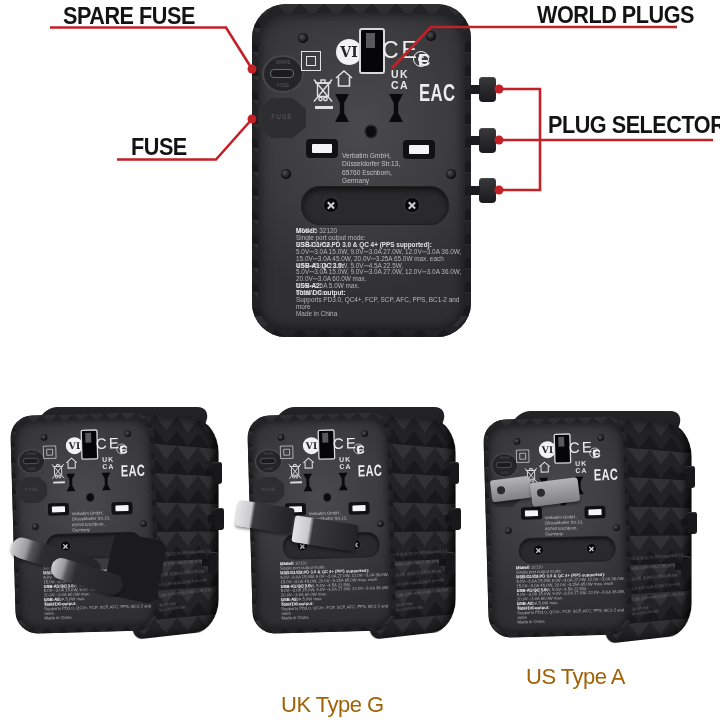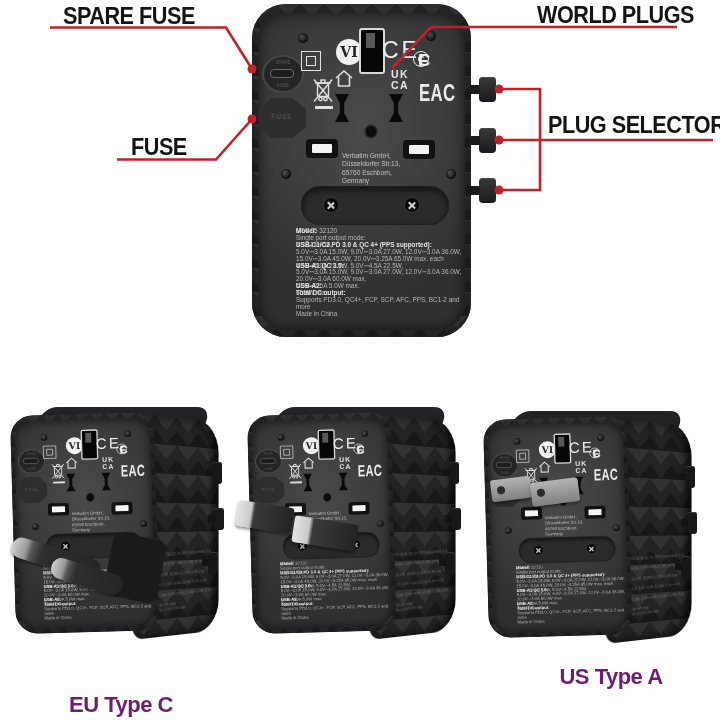--- a/index.html
+++ b/index.html
@@ -7,22 +7,22 @@
          font-family:"Liberation Sans",sans-serif;}
 
   
   .callout{position:absolute;font-weight:bold;font-size:23px;color:#131313;
            letter-spacing:-0.5px;transform:scaleX(.94);transform-origin:left top;white-space:nowrap;}
   #callout-spare-fuse{left:63px;top:3px;}
   #callout-fuse{left:131px;top:134px;}
   #callout-world-plugs{left:537px;top:2px;}
   #callout-plug-selectors{left:548px;top:112px;}
   #callout-svg{position:absolute;left:0;top:0;z-index:6;pointer-events:none;}
-  .bottom-label{position:absolute;font-weight:bold;font-size:22px;color:#701a75;
-                text-align:center;width:170px;letter-spacing:-0.5px;line-height:28px;}
+  .bottom-label{position:absolute;font-weight:normal;font-size:22px;color:#a16207;
+                text-align:left;width:170px;letter-spacing:-0.5px;line-height:28px;}
   #label-eu{left:36px;top:691px;}
   #label-uk{left:281px;top:691px;}
   #label-us{left:526px;top:663px;}
 
   
   .abody{position:relative;width:219px;height:333px;border-radius:34px;
          background:linear-gradient(180deg,#2c2c2e,#202022);}
   .crown{position:absolute;inset:0;border-radius:34px;
          background-color:#232325;
          background-image:
@@ -615,20 +615,20 @@
       <circle cx="499" cy="140" r="4.5"></circle>
       <circle cx="499" cy="190" r="4.5"></circle>
     </g>
   </svg>
 
   <div class="callout" id="callout-spare-fuse">SPARE FUSE</div>
   <div class="callout" id="callout-fuse">FUSE</div>
   <div class="callout" id="callout-world-plugs">WORLD PLUGS</div>
   <div class="callout" id="callout-plug-selectors">PLUG SELECTORS</div>
 
-  <div class="bottom-label" id="label-eu">
-    <div>EU Type C</div>
+  <div class="bottom-label" id="label-uk">
+    <div>UK Type G</div>
   </div>
   <div class="bottom-label" id="label-us">
     <div>US Type A</div>
   </div>
 
 </div>
 
 </body></html>

